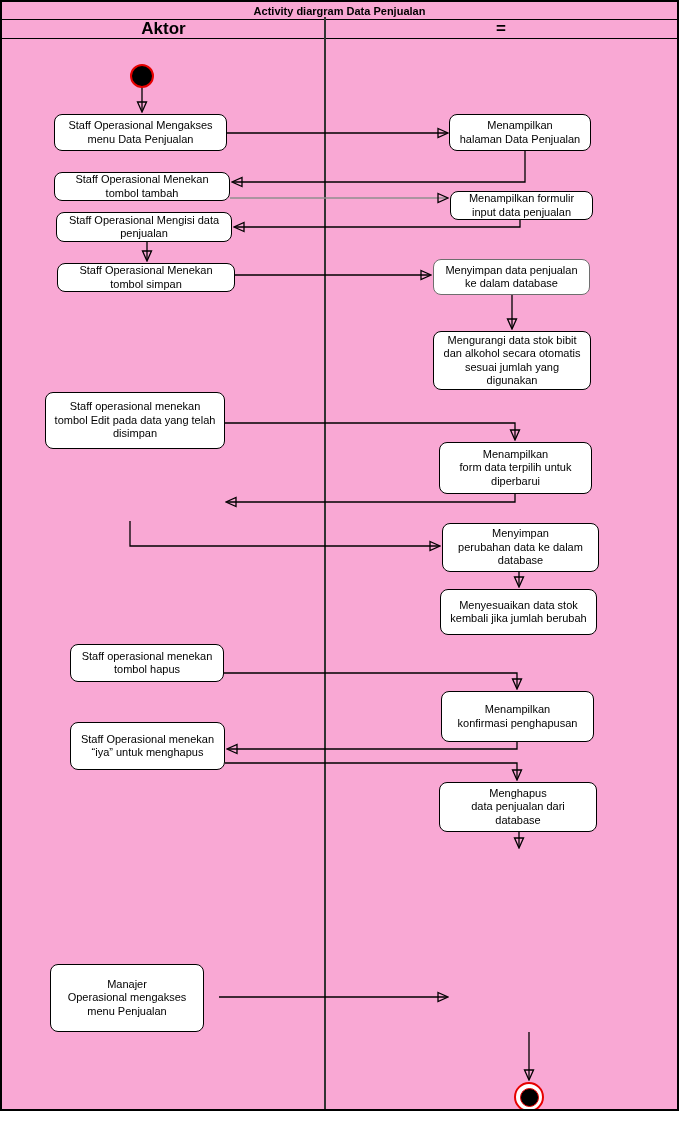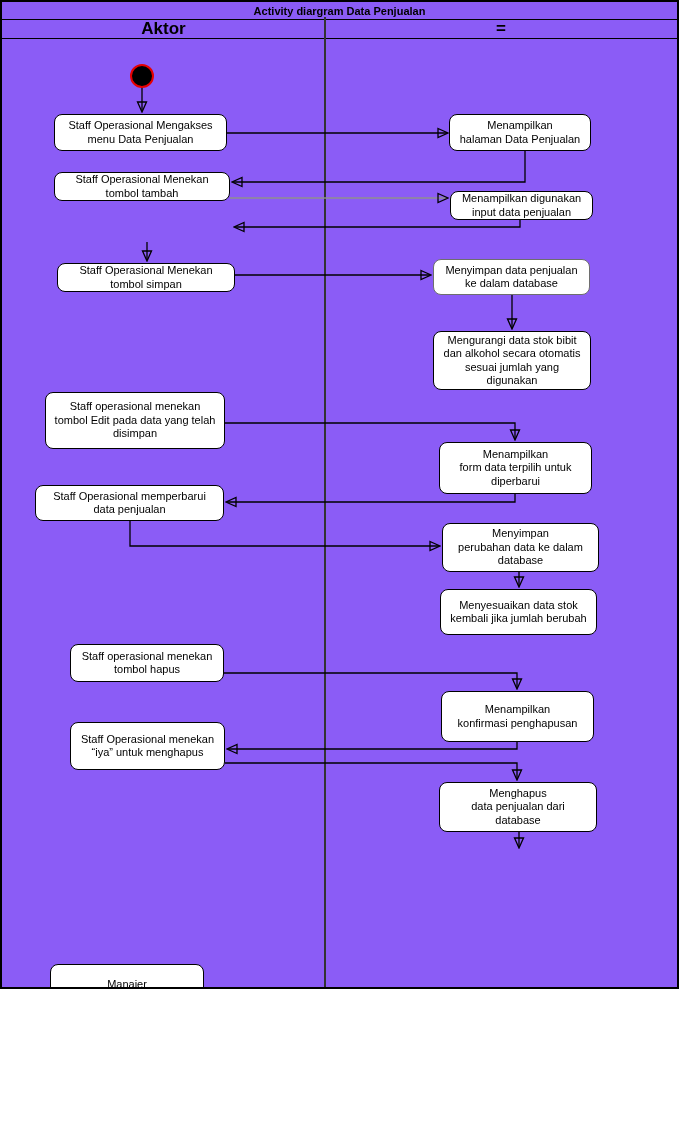--- a/index.html
+++ b/index.html
@@ -1,20 +1,20 @@
 <!DOCTYPE html>
 <html><head>
 <meta charset="utf-8">
 <style>
   html,body{margin:0;padding:0;background:#fff;}
   #canvas{
     position:relative;
-    width:679px;height:989px;
+    width:679px;height:1111px;
     box-sizing:border-box;
-    background:#8b5cf6;
+    background:#f9a8d4;
     border:2px solid #000;
     font-family:"Liberation Sans", sans-serif;
     color:#000;
     overflow:hidden;
   }
   .title-row{
     position:absolute;left:0;top:0;width:100%;height:17px;
     border-bottom:1.5px solid #000;
     display:flex;align-items:center;justify-content:center;
     font-size:11px;font-weight:bold;
@@ -97,38 +97,38 @@
     <path d="M217,995 H445" marker-end="url(#arr)"></path>
     <path d="M527,1030 V1077" marker-end="url(#arr)"></path>
   </svg>
 
   <div class="circle-start"></div>
 
   <div class="node" style="left:52px;top:112px;width:173px;height:37px">Staff Operasional Mengakses
 menu Data Penjualan</div>
   <div class="node" style="left:52px;top:170px;width:176px;height:29px">Staff Operasional Menekan
 tombol tambah</div>
+  <div class="node" style="left:54px;top:210px;width:176px;height:30px">Staff Operasional Mengisi data
+penjualan</div>
   <div class="node" style="left:55px;top:261px;width:178px;height:29px">Staff Operasional Menekan
 tombol simpan</div>
   <div class="node" style="left:43px;top:390px;width:180px;height:57px">Staff operasional menekan
 tombol Edit pada data yang telah
 disimpan</div>
-  <div class="node" style="left:33px;top:483px;width:189px;height:36px">Staff Operasional memperbarui
-data penjualan</div>
   <div class="node" style="left:68px;top:642px;width:154px;height:38px">Staff operasional menekan
 tombol hapus</div>
   <div class="node" style="left:68px;top:720px;width:155px;height:48px">Staff Operasional menekan
 “iya” untuk menghapus</div>
   <div class="node" style="left:48px;top:962px;width:154px;height:68px">Manajer
 Operasional mengakses
 menu Penjualan</div>
 
   <div class="node" style="left:447px;top:112px;width:142px;height:37px">Menampilkan
 halaman Data Penjualan</div>
-  <div class="node" style="left:448px;top:189px;width:143px;height:29px">Menampilkan digunakan
+  <div class="node" style="left:448px;top:189px;width:143px;height:29px">Menampilkan formulir
 input data penjualan</div>
   <div class="node muted" style="left:431px;top:257px;width:157px;height:36px">Menyimpan data penjualan
 ke dalam database</div>
   <div class="node" style="left:431px;top:329px;width:158px;height:59px">Mengurangi data stok bibit
 dan alkohol secara otomatis
 sesuai jumlah yang
 digunakan</div>
   <div class="node" style="left:437px;top:440px;width:153px;height:52px">Menampilkan
 form data terpilih untuk
 diperbarui</div>

